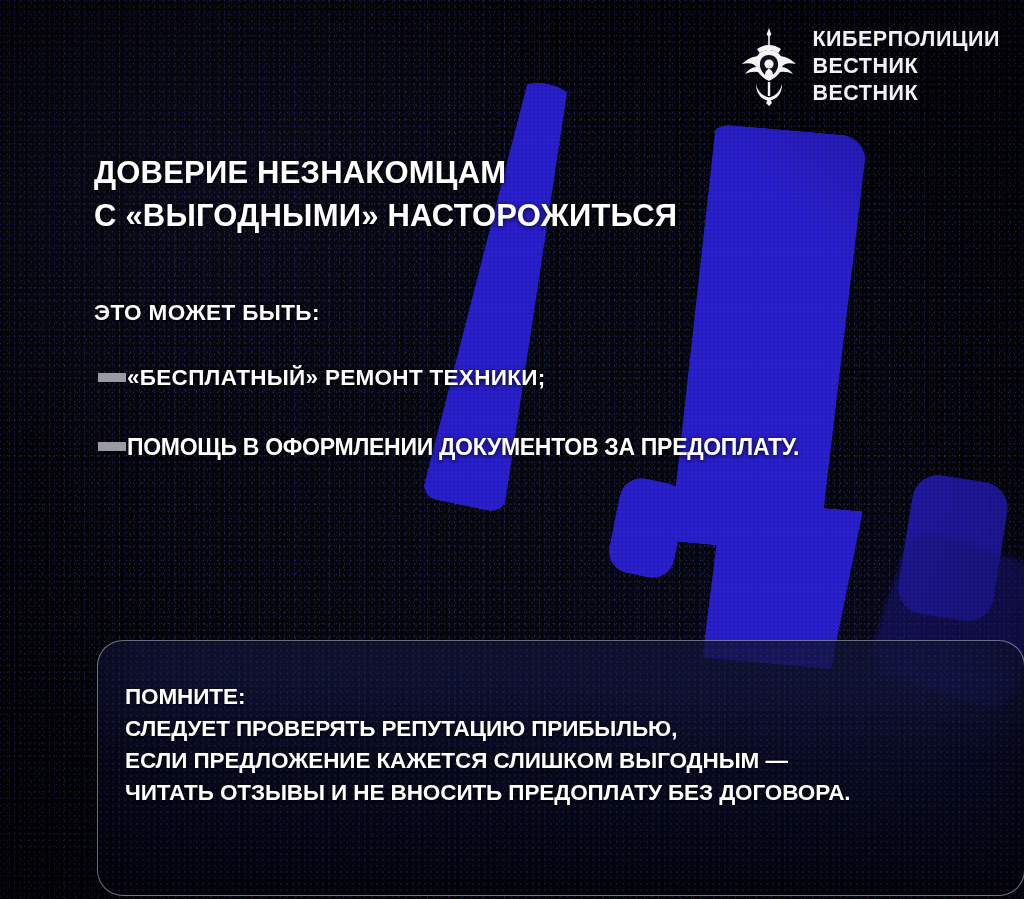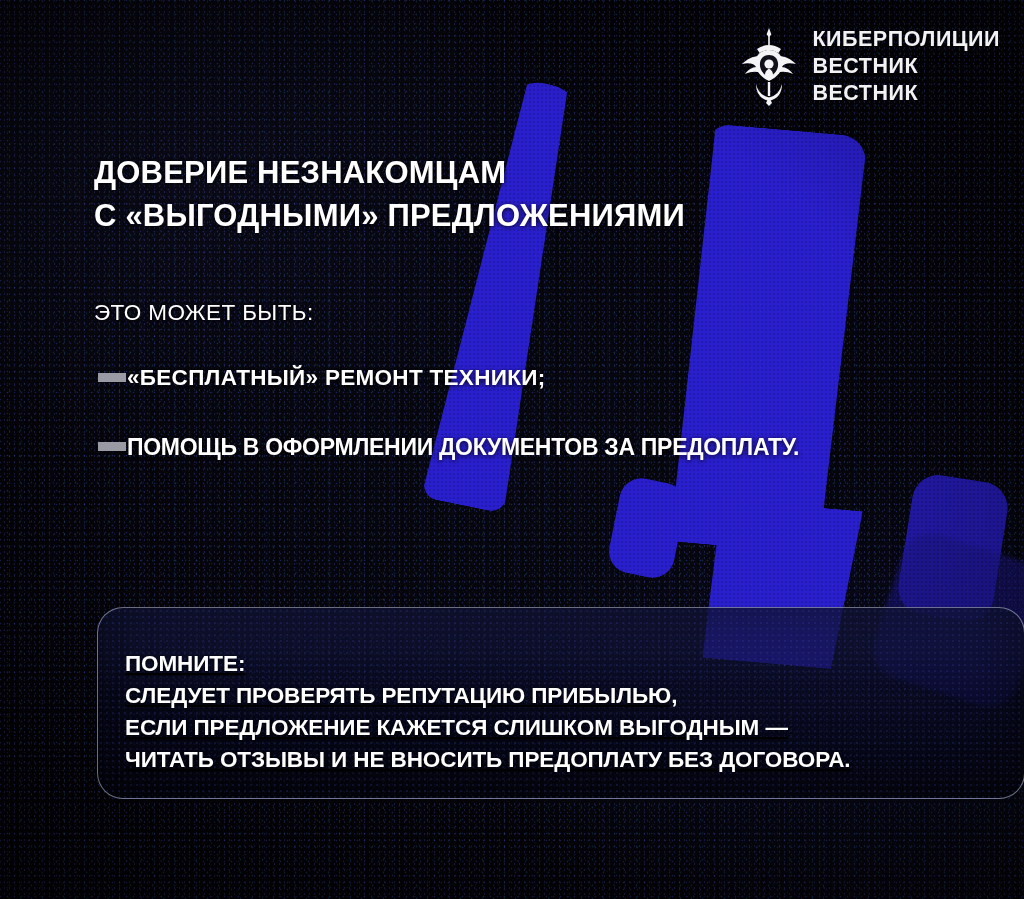--- a/index.html
+++ b/index.html
@@ -196,21 +196,21 @@
     letter-spacing: .2px;
     text-shadow: 0 1px 5px rgba(0,0,0,.85);
   }
   .headline div { display: block; white-space: nowrap; }
 
   .intro {
     position: absolute;
     left: 53px;
     top: 300px;
     color: #ffffff;
-    font-weight: normal;
+    font-weight: bold;
     font-size: 22.5px;
     letter-spacing: .4px;
     text-shadow: 0 1px 5px rgba(0,0,0,.85);
   }
 
   .bullets {
     position: absolute;
     left: 57px;
     top: 363px;
     width: 930px;
@@ -243,32 +243,31 @@
     letter-spacing: -0.3px;
     transform: scaleX(.965);
     transform-origin: left center;
     white-space: nowrap;
   }
 
   
   .note-box {
     position: absolute;
     left: 56px;
-    top: 607px;
+    top: 640px;
     width: 928px;
-    height: 192px;
+    height: 256px;
     box-sizing: border-box;
     border: 1px solid rgba(190,196,220,.55);
     border-radius: 26px;
     background:
       linear-gradient(180deg, rgba(24,28,74,.72) 0%, rgba(10,12,38,.60) 45%, rgba(4,5,16,.62) 100%);
     box-shadow: inset 0 0 70px rgba(0,0,0,.55);
     overflow: hidden;
     z-index: 6;
-    text-decoration: underline;
   }
   .note-box-noise {
     position: absolute;
     inset: 0;
     opacity: .5;
     background-image:
       radial-gradient(rgba(90,100,220,.35) 0.6px, rgba(0,0,0,0) 1.1px),
       radial-gradient(rgba(255,255,255,.08) 0.4px, rgba(0,0,0,0) 0.9px);
     background-size: 6px 6px, 19px 23px;
     pointer-events: none;
@@ -337,21 +336,21 @@
       <div>КИБЕРПОЛИЦИИ</div>
       <div>ВЕСТНИК</div>
       <div>ВЕСТНИК</div>
     </div>
   </div>
 
   <div class="content">
 
     <div class="headline">
       <div>ДОВЕРИЕ НЕЗНАКОМЦАМ</div>
-      <div>С «ВЫГОДНЫМИ» ПРЕДЛОЖЕНИЯМИ</div>
+      <div>С «ВЫГОДНЫМИ» НАСТОРОЖИТЬСЯ</div>
     </div>
 
     <div class="intro">ЭТО МОЖЕТ БЫТЬ:</div>
 
     <div class="bullets">
 
       <div class="bullet">
         <span class="bullet-dash"></span><span class="bullet-line">«БЕСПЛАТНЫЙ» РЕМОНТ ТЕХНИКИ;</span>
       </div>
 

